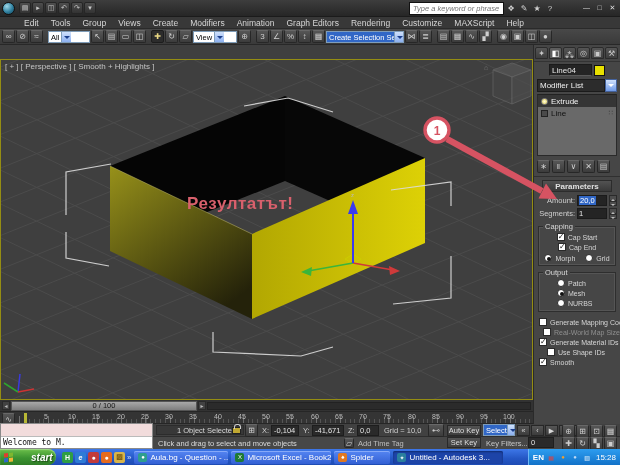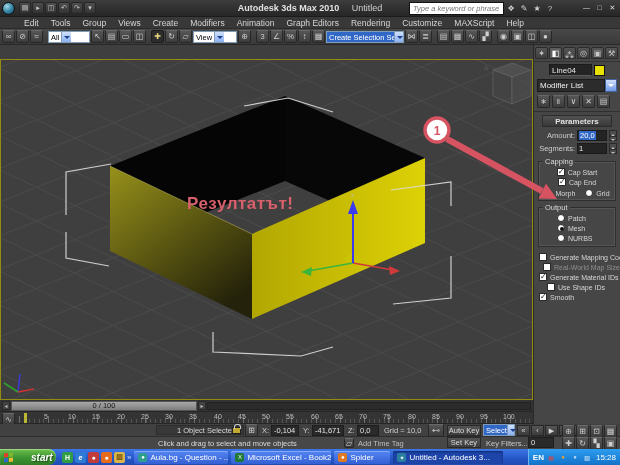--- a/index.html
+++ b/index.html
@@ -155,24 +155,20 @@
 
   <div class="titlebar">
     <div class="maxlogo"></div>
     <div class="qat">
       <span class="qbtn">▤</span>
       <span class="qbtn">▸</span>
       <span class="qbtn">◫</span>
       <span class="qbtn">↶</span>
       <span class="qbtn">↷</span>
       <span class="qbtn">▾</span>
-    </div>
-    <div class="tcenter">
-      <span class="app">Autodesk 3ds Max 2010</span>
-      <span class="doc">Untitled</span>
     </div>
     <div class="searchwrap">
       <input type="text" placeholder="Type a keyword or phrase" style="">
     </div>
     <div class="sicons">
       <span class="sic">❖</span>
       <span class="sic">✎</span>
       <span class="sic">★</span>
       <span class="sic">?</span>
     </div>
@@ -330,39 +326,51 @@
         <line x1="17" y1="332" x2="33" y2="329" stroke="#cc3333" stroke-width="1.5"></line>
       </g>
 
       <g opacity="0.65" stroke="#787878" stroke-width="0.7">
         <polygon points="492,10 511,3 530,10 511,17" fill="#585858"></polygon>
         <polygon points="492,10 511,17 511,44 492,36" fill="#464646"></polygon>
         <polygon points="530,10 511,17 511,44 530,36" fill="#4e4e4e"></polygon>
         <text x="483" y="10" font-size="7" fill="#8a8a8a" stroke="none">⌂</text>
       </g>
     </svg>
+    <div class="vplabel">[ + ] [ Perspective ] [ Smooth + Highlights ]</div>
     <div class="ovtext">Резултатът!</div>
   </div>
 
   <div class="panel">
     <div class="ptabs">
       <span class="ptab">✦</span>
       <span class="ptab active">◧</span>
       <span class="ptab">⁂</span>
       <span class="ptab">◎</span>
       <span class="ptab">▣</span>
       <span class="ptab">⚒</span>
     </div>
     <div class="namerow">
       <span class="dfield namefield">Line04</span>
       <span class="swatch"></span>
     </div>
     <div class="modlist">
       <span class="txt">Modifier List</span>
       <span class="arrow"></span>
+    </div>
+    <div class="stack">
+      <div class="srow sel">
+        <span class="bulb"></span>
+        <span>Extrude</span>
+      </div>
+      <div class="srow">
+        <span class="lico"></span>
+        <span>Line</span>
+        <span class="subdots">∷</span>
+      </div>
     </div>
     <div class="stools">
       <span class="ic">∗</span>
       <span class="ic">‖</span>
       <span class="ic">∨</span>
       <span class="ic">✕</span>
       <span class="ic">▤</span>
     </div>
     <div class="rollout">Parameters</div>
     <div class="prow">
@@ -518,20 +526,23 @@
     <span class="coord" style="left:486px;color:#c9c9c9">Key Filters...</span>
     <span class="cofield" style="left:528px;width:26px;top:0">0</span>
     <span class="navwrap" style="top:0">
       <span class="ic">✚</span>
       <span class="ic">↻</span>
       <span class="ic">▚</span>
       <span class="ic">▣</span>
     </span>
   </div>
 
+  <div class="ovwin">
+    <div class="strip">Welcome to M.</div>
+  </div>
 
   <div class="taskbar">
     <div class="startbtn">
       <span class="flag">
           <i></i>
           <i></i>
           <i></i>
           <i></i>
         </span>
       <span>start</span>

